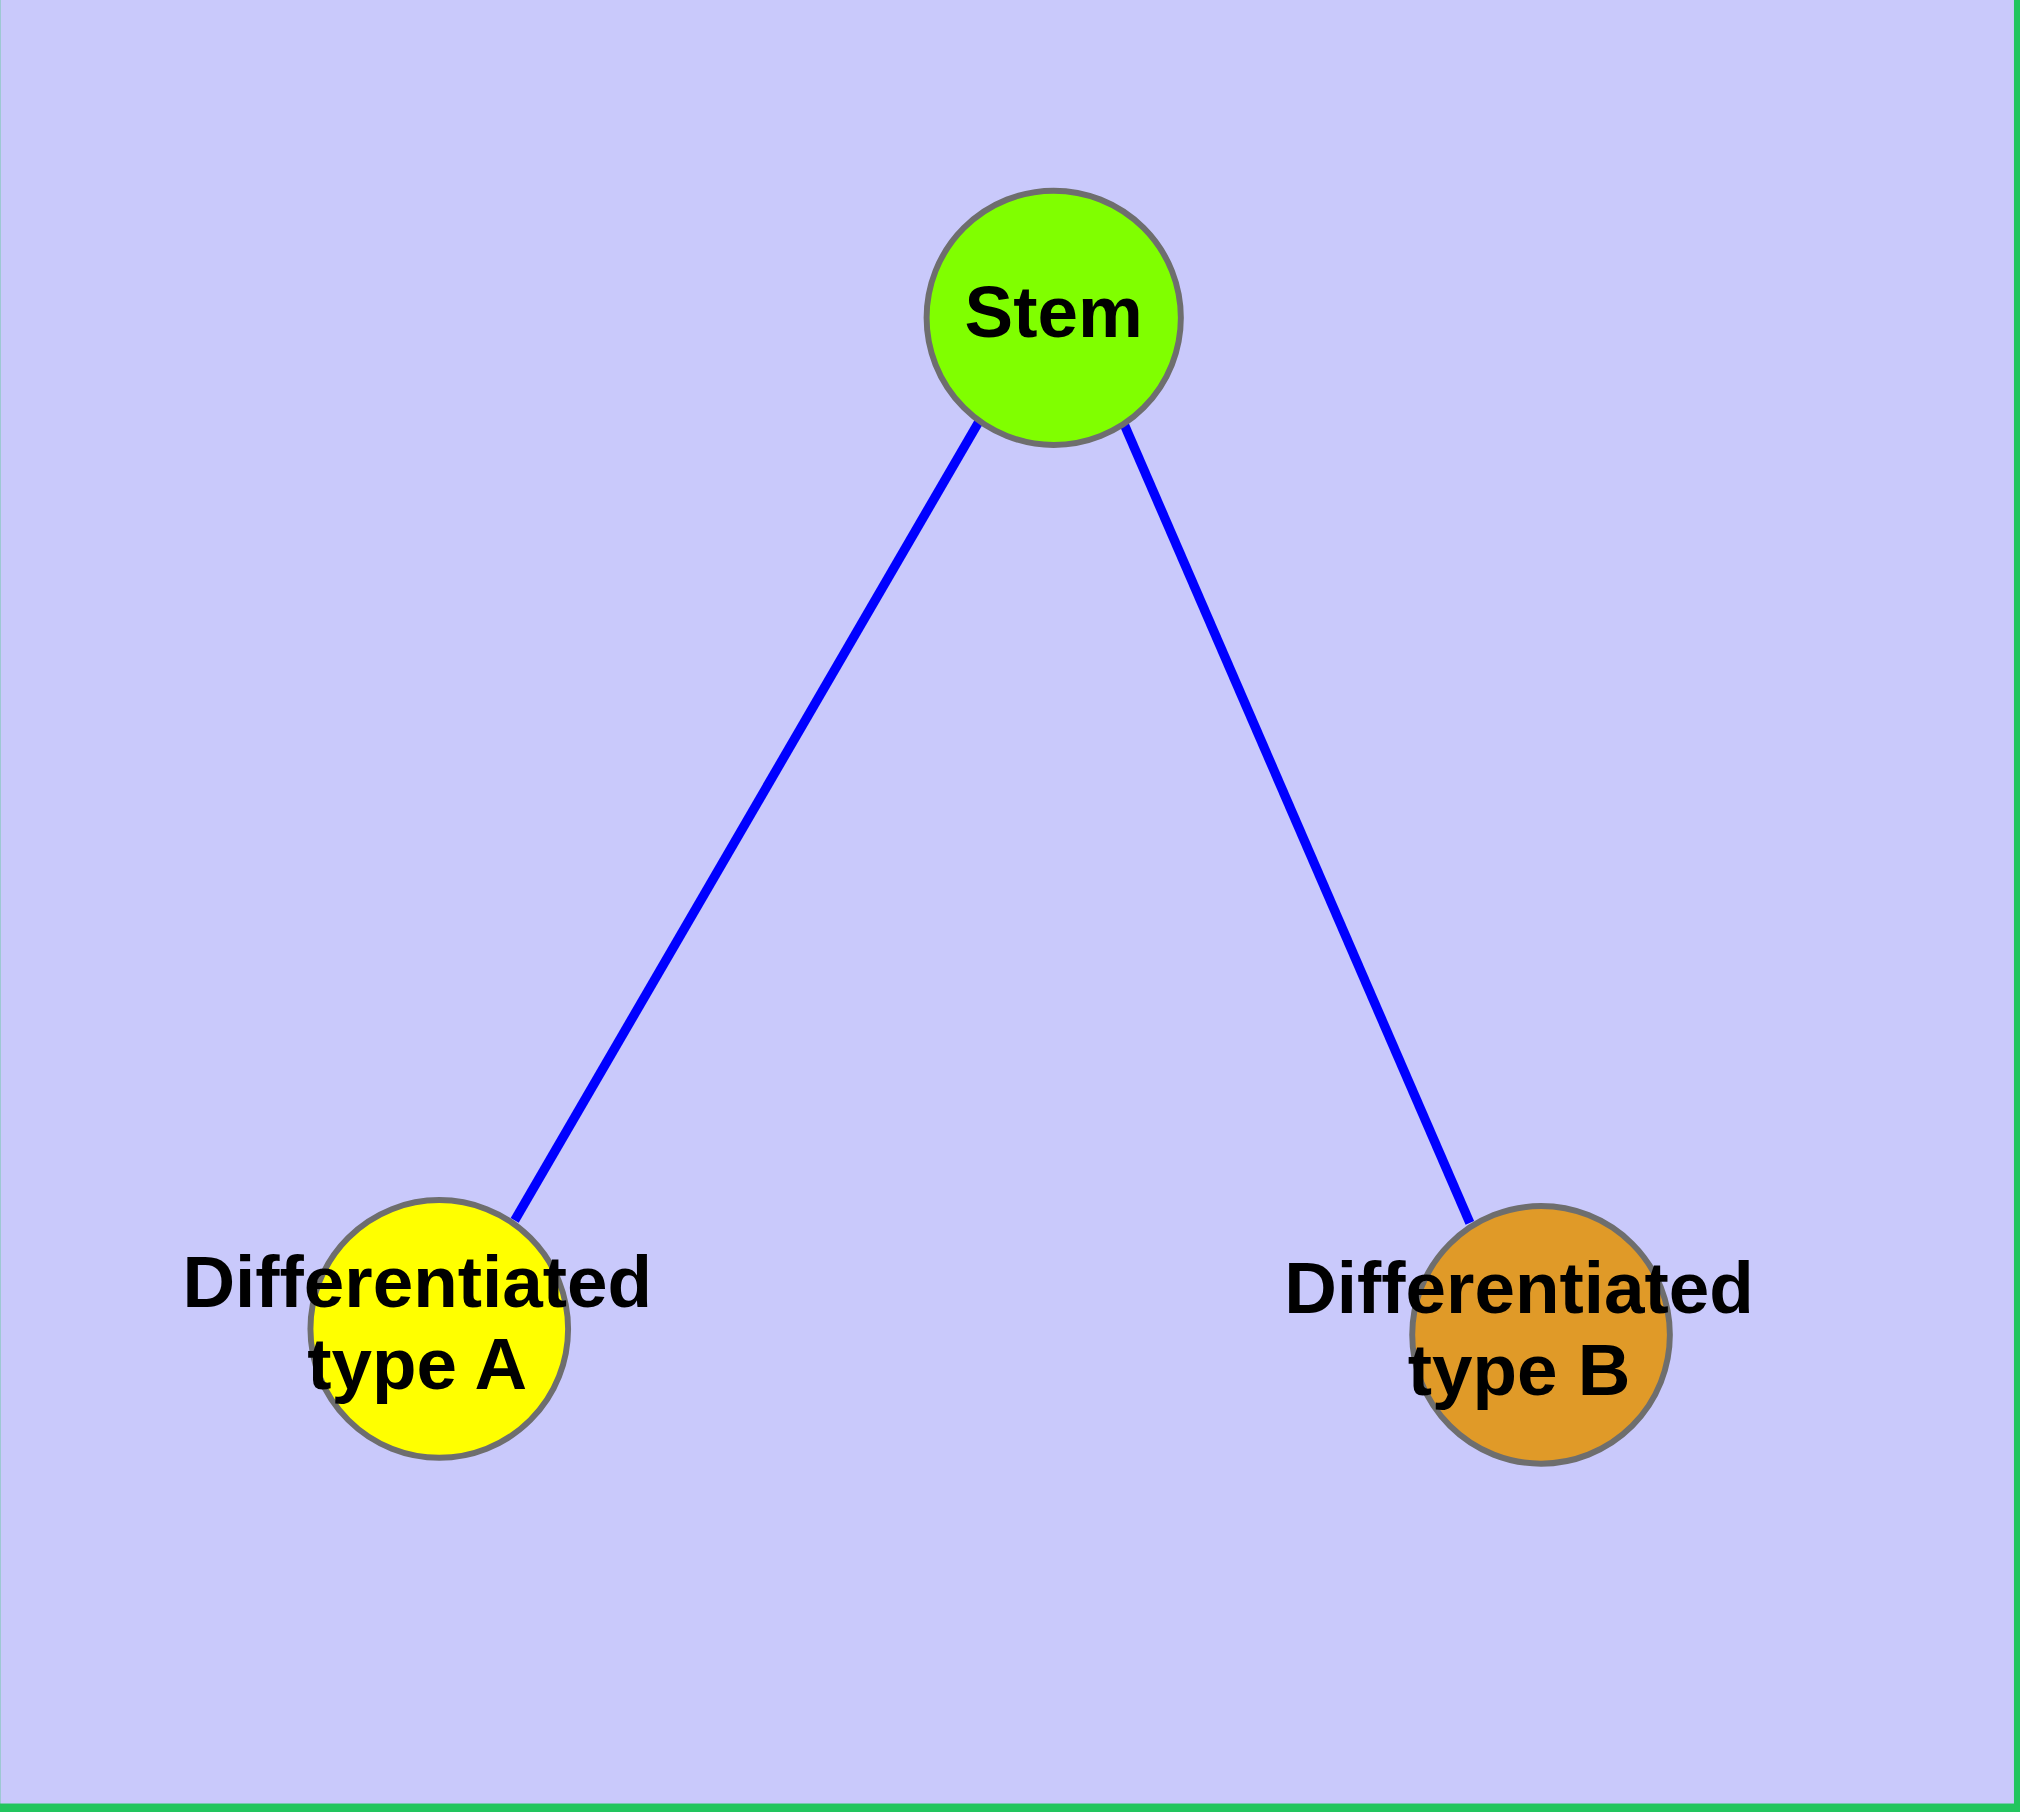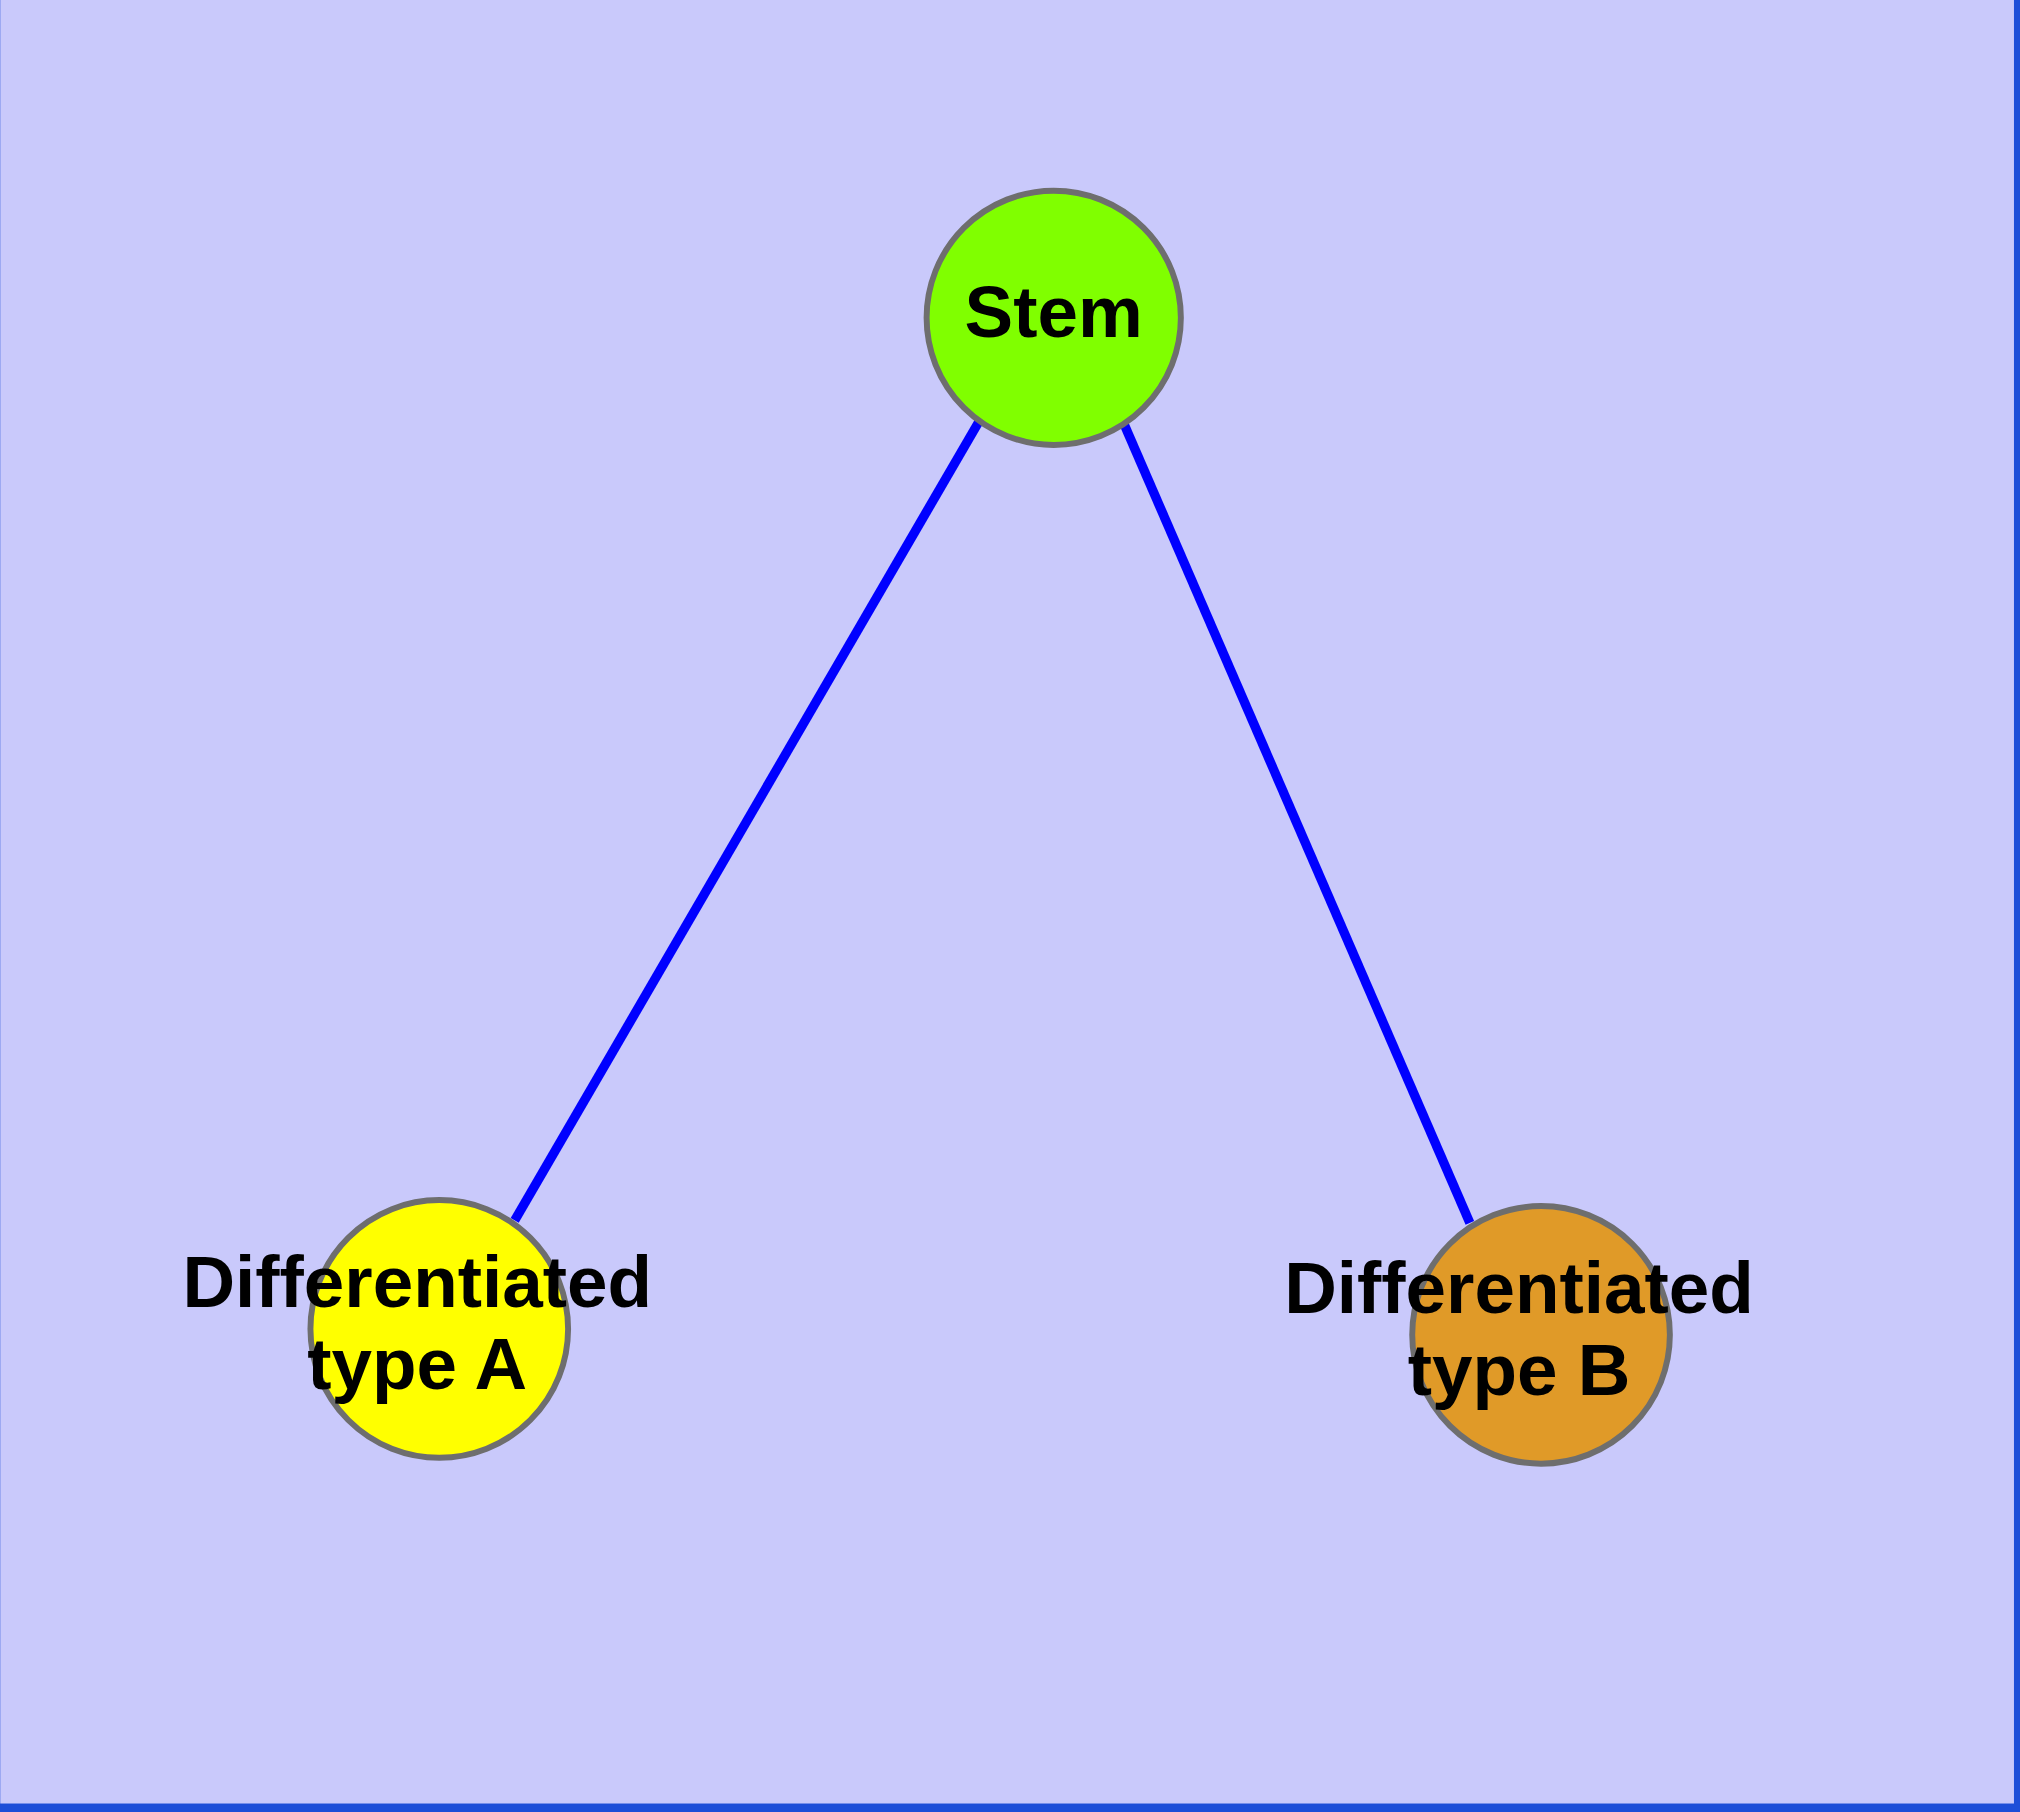--- a/index.html
+++ b/index.html
@@ -33,21 +33,21 @@
     font-weight: bold;
     fill: #000000;
     dominant-baseline: middle;
     text-anchor: middle;
     paint-order: normal;
   }
 </style>
 </head>
 <body style="width: 2021px; height: 1812px;">
 
-<div id="canvas-root" style="background: #1d4ed8;">
+<div id="canvas-root" style="background: #22c55e;">
   <svg id="graph-svg" viewBox="0 0 2384 2138" xmlns="http://www.w3.org/2000/svg">
 
     <rect id="plot-bg" x="0" y="0" width="2376" height="2128" fill="#c9c9fb"></rect>
 
     <g id="edges-layer">
         <line x1="1155" y1="497" x2="607" y2="1440" stroke="#0000ff" stroke-width="11" stroke-linecap="butt"></line>
         <line x1="1325" y1="498" x2="1734" y2="1443" stroke="#0000ff" stroke-width="11" stroke-linecap="butt"></line>
       </g>
     <g id="nodes-layer">
         <circle cx="1243" cy="375" r="150" fill="#80ff00" stroke="#6e6e6e" stroke-width="7"></circle>

